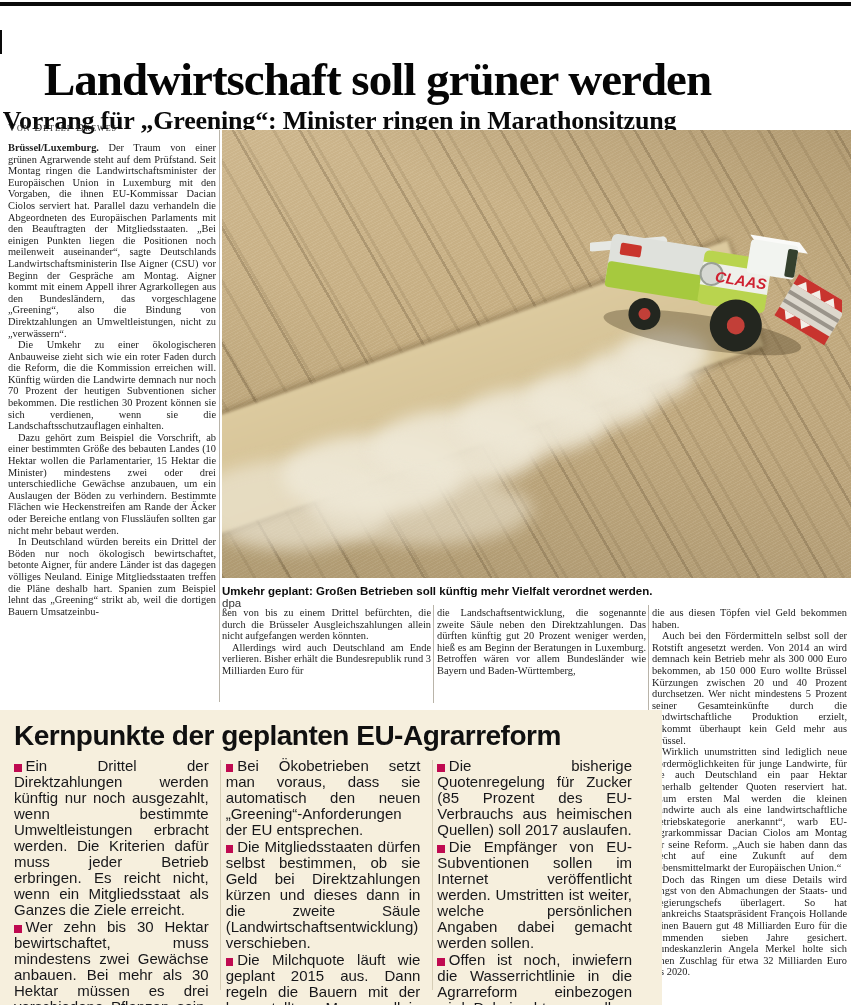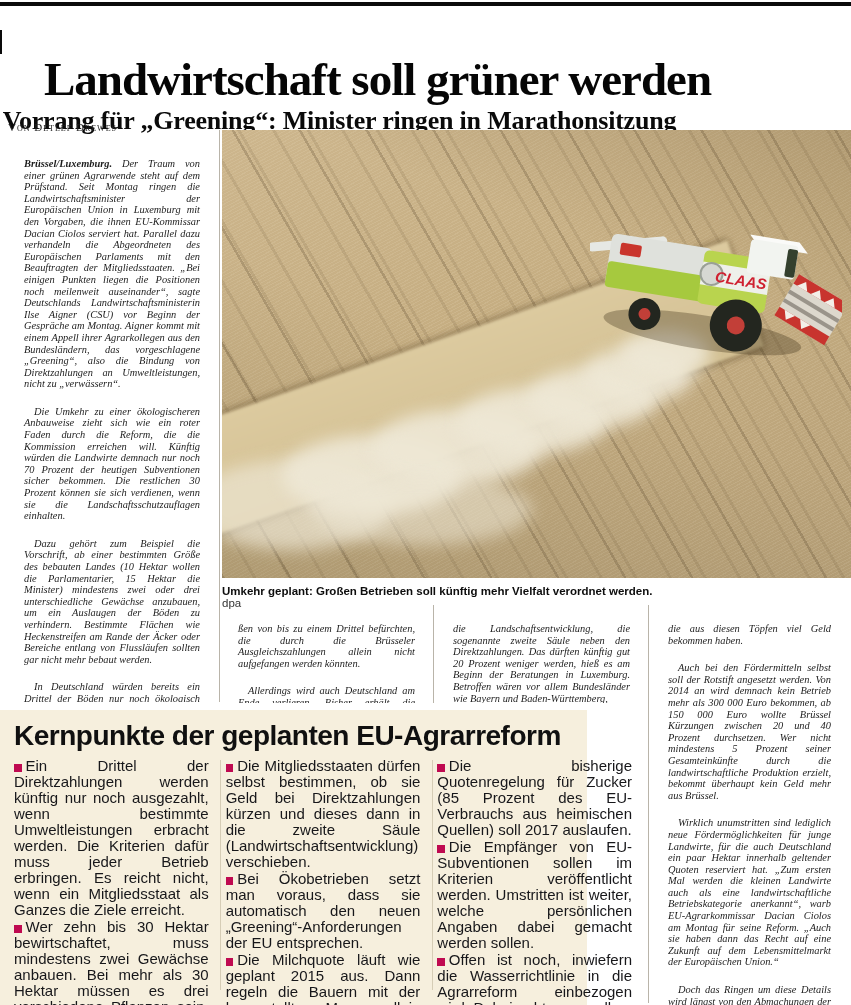--- a/index.html
+++ b/index.html
@@ -10,21 +10,21 @@
   .top-rule{left:0;top:2px;width:851px;height:4px;background:#0a0a0a;}
   .edge-tick{left:0;top:30px;width:2px;height:24px;background:#0a0a0a;}
   .headline{left:0;top:24px;width:755px;text-align:center;font-size:47px;font-weight:700;
             letter-spacing:-1px;line-height:1.05;color:#050505;}
   .subheadline{left:0;top:84px;width:679px;text-align:center;font-size:26px;font-weight:700;
                letter-spacing:-0.2px;color:#0a0a0a;}
   .byline{left:8px;top:121px;width:208px;text-align:left;font-variant:small-caps;
           font-size:11px;letter-spacing:1px;color:#222;}
   
   .col{font-size:10.4px;line-height:11.6px;text-align:justify;overflow:hidden;}
-  .col p{margin:16px;font-style:italic;}
+  .col p{margin:0;}
   .col p.ind{text-indent:10px;}
   .lead{font-weight:700;}
   .col1{left:8px;top:142px;width:208px;height:560px;}
   .col2{left:222px;top:607px;width:209px;height:96px;}
   .col3{left:437px;top:607px;width:209px;height:96px;}
   .col4{left:652px;top:607px;width:195px;height:398px;}
   .sig{display:inline-block;margin-left:16px;}
   
   .vrule{width:1px;background:#b9b4a9;}
   .vr1{left:219px;top:130px;height:572px;}
@@ -45,22 +45,22 @@
          box-shadow:0 -3px 6px rgba(90,70,40,0.45), 0 3px 6px rgba(90,70,40,0.45);
          filter:blur(1.5px);}
   .dust{position:absolute;border-radius:50%;background:rgba(238,231,213,0.92);filter:blur(8px);}
   .harvester{left:368px;top:88px;width:252px;height:158px;}
   
   .caption{left:222px;top:585px;width:629px;display:flex;justify-content:space-between;
            font-family:"Liberation Sans", sans-serif;font-size:11.5px;flex-direction:column;}
   .caption .cap-text{font-weight:700;color:#0d0d0d;}
   .caption .credit{font-weight:400;color:#333;}
   
-  .box{left:0;top:710px;width:579px;height:295px;background:#f6efdd;
-       font-family:"Liberation Sans", sans-serif;padding-left:8px;}
+  .box{left:0;top:710px;width:662px;height:295px;background:#f6efdd;
+       font-family:"Liberation Sans", sans-serif;}
   .box-title{position:absolute;left:14px;top:10px;font-size:28px;font-weight:700;
              letter-spacing:-0.5px;color:#101010;}
   .box-cols{position:absolute;left:14px;top:48px;width:618px;display:flex;gap:17px;}
   .box-col{width:195px;font-size:15px;line-height:16px;text-align:justify;color:#17171a;}
   .box-col p{margin:0 0 1px 0;}
   .sq{display:inline-block;width:7.5px;height:7.5px;background:#bf0a50;margin-right:4px;
       position:relative;top:0.5px;}
   .box-vr{position:absolute;top:50px;height:230px;width:1px;background:#d6cdb6;}
   .bvr1{left:220px;} .bvr2{left:432px;}
 </style>
@@ -149,24 +149,24 @@
 <div class="abs box">
   <div class="box-title">Kernpunkte der geplanten EU-Agrarreform</div>
   <div class="box-vr bvr1"></div>
   <div class="box-vr bvr2"></div>
   <div class="box-cols">
     <div class="box-col">
       <p><span class="sq"></span><span>Ein Drittel der Direktzahlungen werden künftig nur noch ausgezahlt, wenn bestimmte Umweltleistungen erbracht werden. Die Kriterien dafür muss jeder Betrieb erbringen. Es reicht nicht, wenn ein Mitgliedsstaat als Ganzes die Ziele erreicht.</span></p>
       <p><span class="sq"></span><span>Wer zehn bis 30 Hektar bewirtschaftet, muss mindestens zwei Gewächse anbauen. Bei mehr als 30 Hektar müssen es drei verschiedene Pflanzen sein. Ökologische Vorrangflächen sollen zusätzlich ausgewiesen werden: drei Prozent bis 2015, fünf Prozent bis 2016, sieben Prozent im Jahr 2017. Die Kommission wollte sofort die sieben Prozent erreichen.</span></p>
     </div>
     <div class="box-col">
+      <p><span class="sq"></span><span>Bei Ökobetrieben setzt man voraus, dass sie automatisch den neuen „Greening“-Anforderungen der EU entsprechen.</span></p>
       <p><span class="sq"></span><span>Die Mitgliedsstaaten dürfen selbst bestimmen, ob sie Geld bei Direktzahlungen kürzen und dieses dann in die zweite Säule (Landwirtschaftsentwicklung) verschieben.</span></p>
-      <p><span class="sq"></span><span>Bei Ökobetrieben setzt man voraus, dass sie automatisch den neuen „Greening“-Anforderungen der EU entsprechen.</span></p>
       <p><span class="sq"></span><span>Die Milchquote läuft wie geplant 2015 aus. Dann regeln die Bauern mit der hergestellten Menge allein den Preis.</span></p>
       <p><span class="sq"></span><span>Beim Weinbau werden Rebflächen zunächst gekürzt und dann von 2019 an wieder freigegeben, um den Preis anzuheben.</span></p>
     </div>
     <div class="box-col">
       <p><span class="sq"></span><span>Die bisherige Quotenregelung für Zucker (85 Prozent des EU-Verbrauchs aus heimischen Quellen) soll 2017 auslaufen.</span></p>
-      <p><span class="sq"></span><span>Die Empfänger von EU-Subventionen sollen im Kriterien veröffentlicht werden. Umstritten ist weiter, welche persönlichen Angaben dabei gemacht werden sollen.</span></p>
+      <p><span class="sq"></span><span>Die Empfänger von EU-Subventionen sollen im Internet veröffentlicht werden. Umstritten ist weiter, welche persönlichen Angaben dabei gemacht werden sollen.</span></p>
       <p><span class="sq"></span><span>Offen ist noch, inwiefern die Wasserrichtlinie in die Agrarreform einbezogen wird. Dabei geht es vor allem um Pestizide, die erst auf den Feldern ausgebracht werden und dann ins Grundwasser gelangen können. Wer die Pestizidbelastung auf seinem Feld senkt, könnte demnach belohnt werden.</span><span class="sig">dr</span></p>
     </div>
   </div>
 </div>
 
 </body></html>

